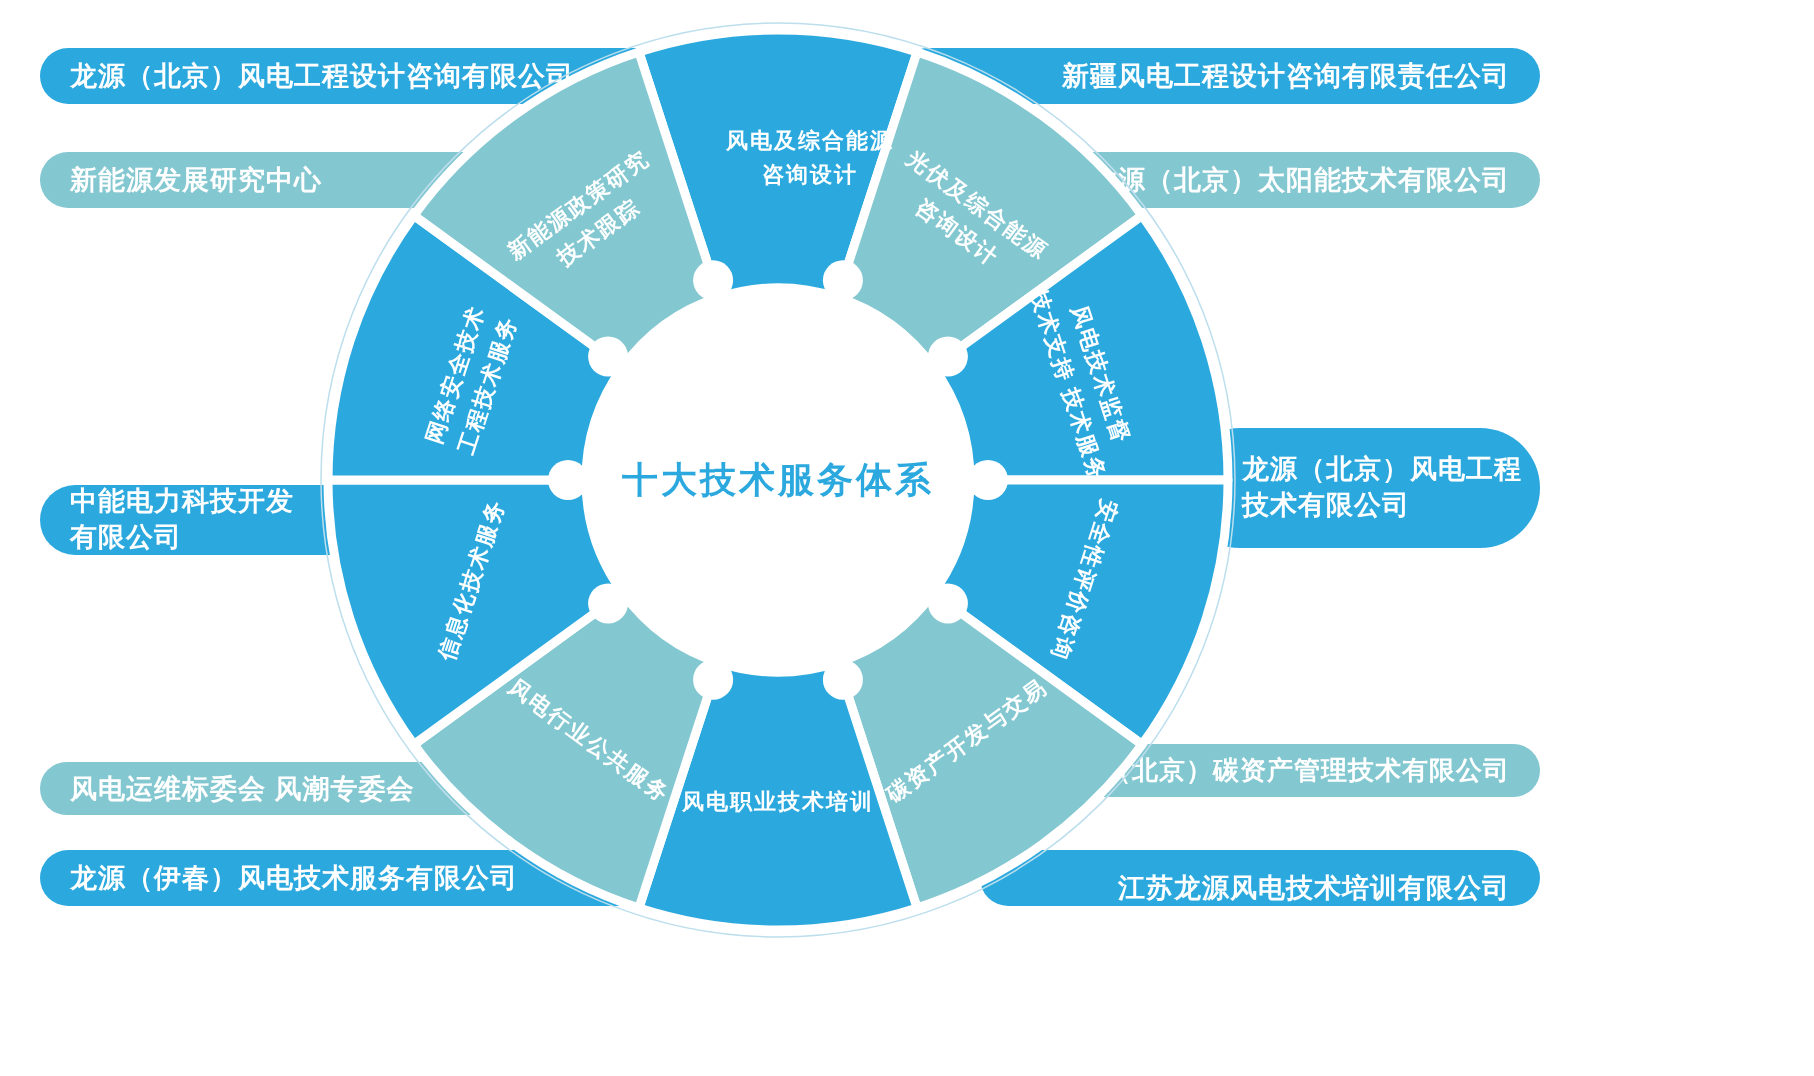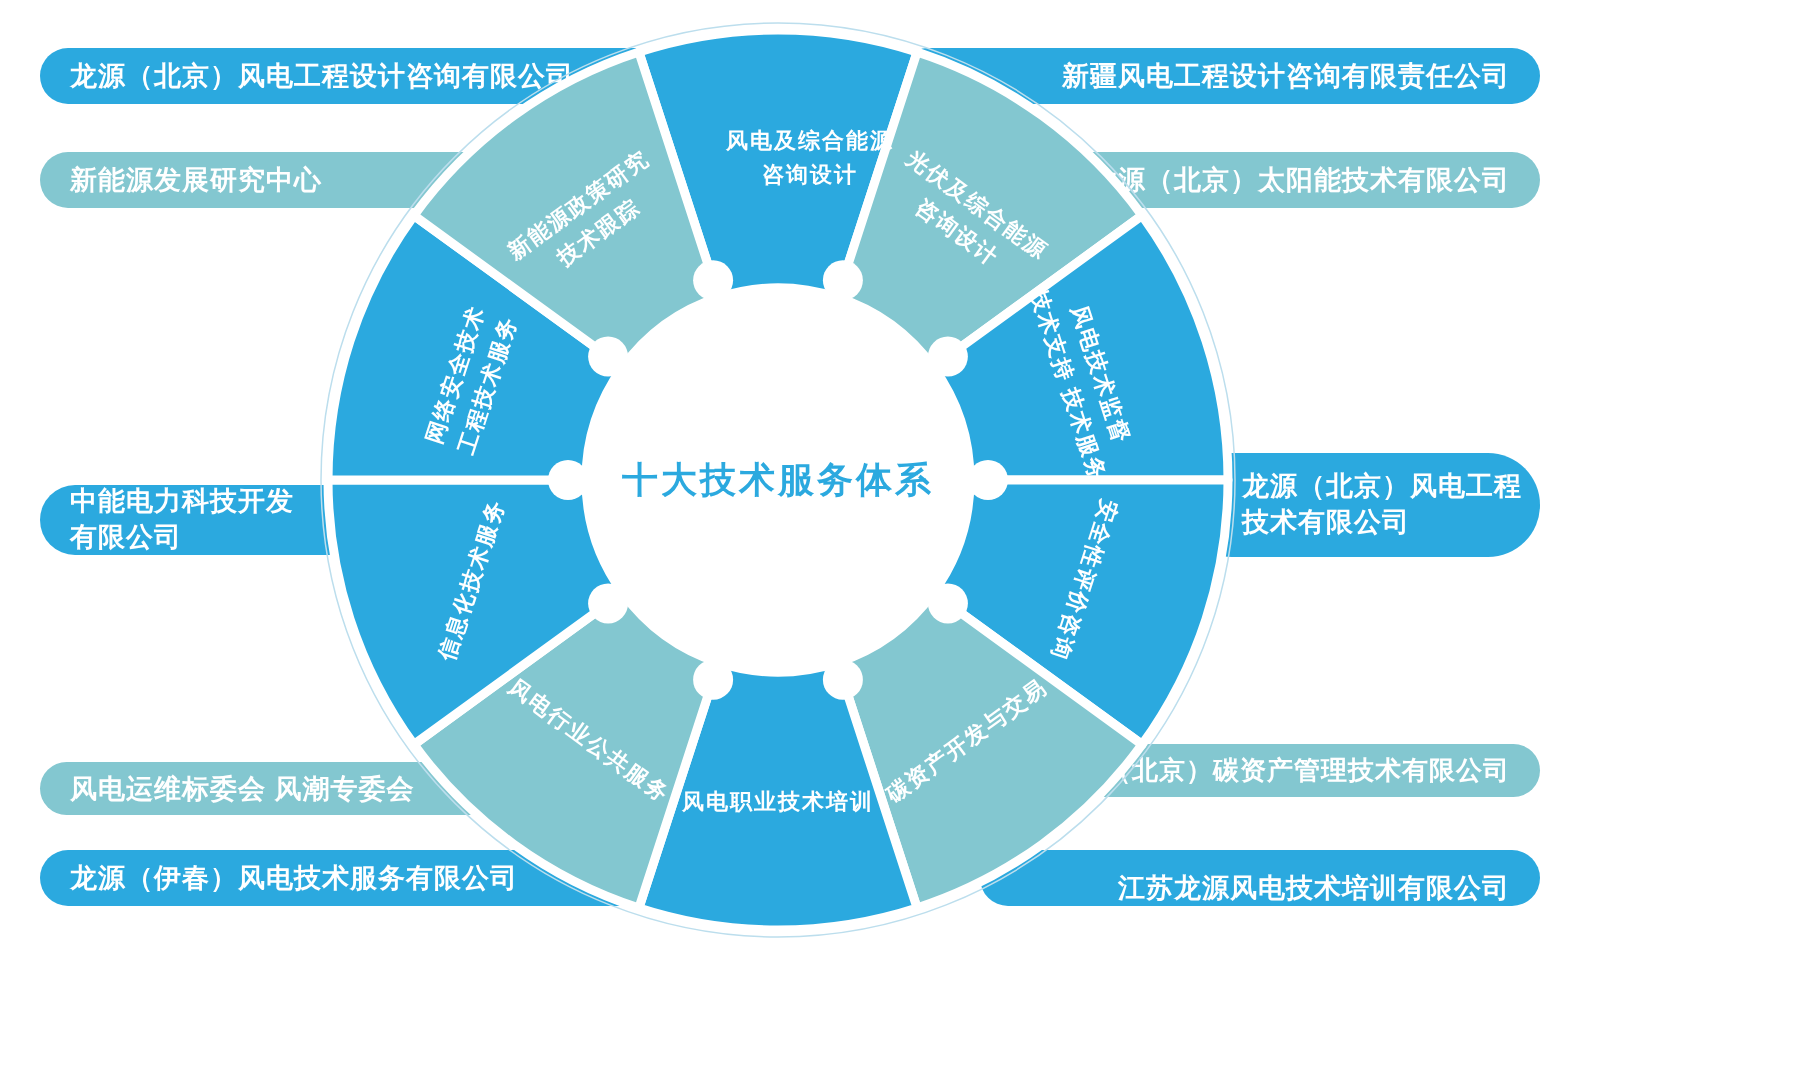--- a/index.html
+++ b/index.html
@@ -63,21 +63,21 @@
   <div class="pill dark align-l" style="left:40px; top:850px; width:656px; height:56px;">
     <span>龙源（伊春）风电技术服务有限公司</span>
   </div>
 
   <div class="pill dark align-r" style="left:900px;  top:48px;  width:640px; height:56px;">
     <span>新疆风电工程设计咨询有限责任公司</span>
   </div>
   <div class="pill light align-r" style="left:1000px; top:152px; width:540px; height:56px;">
     <span>龙源（北京）太阳能技术有限公司</span>
   </div>
-  <div class="pill dark align-l" style="left:1180px; top:428px; width:360px; height:104px; padding-left:62px;margin-top:25px;">
+  <div class="pill dark align-l" style="left:1180px; top:428px; width:360px; height:120px; padding-left:62px;">
     <span class="stack">
       <span>龙源（北京）风电工程</span>
       <span>技术有限公司</span>
     </span>
   </div>
   <div class="pill light align-r" style="left:1020px; top:744px; width:520px; height:53px; font-size:26px;">
     <span>龙源（北京）碳资产管理技术有限公司</span>
   </div>
   <div class="pill dark align-r" style="left:980px;  top:850px; width:560px; height:56px;align-items:flex-end;">
     <span>江苏龙源风电技术培训有限公司</span>

